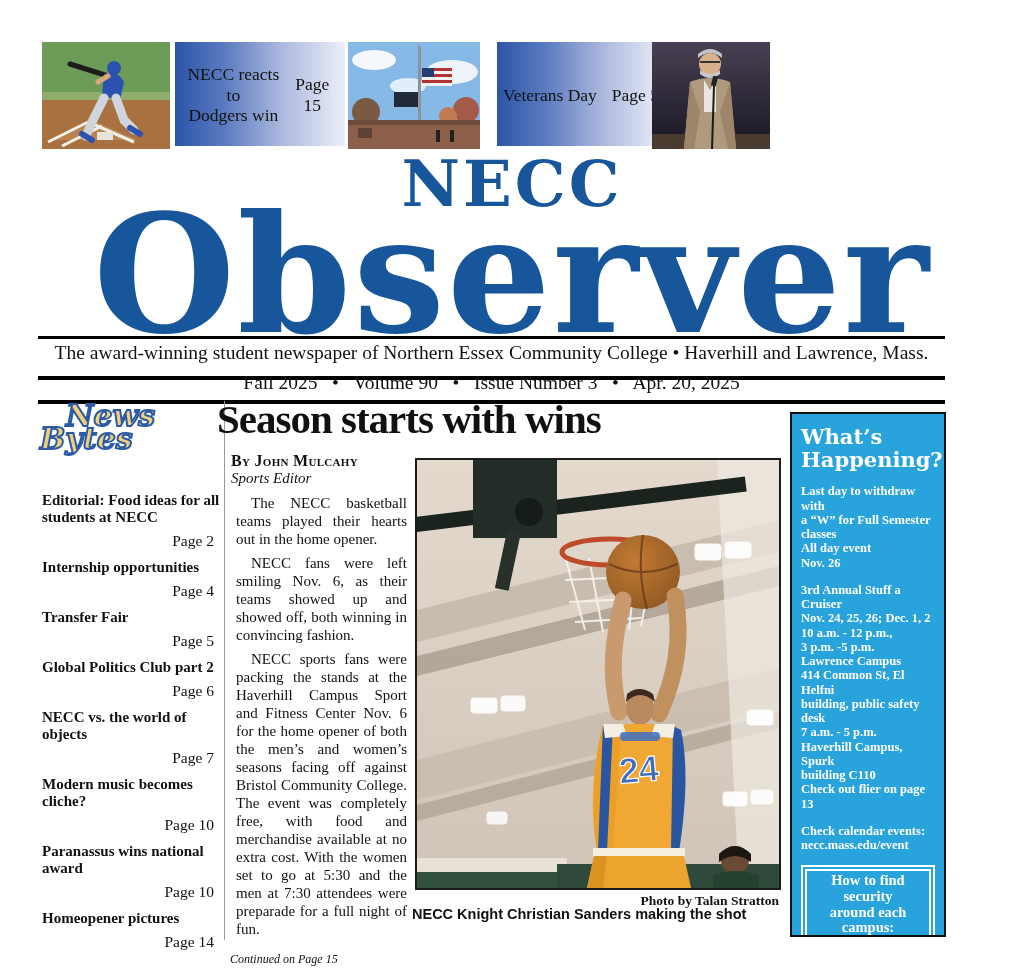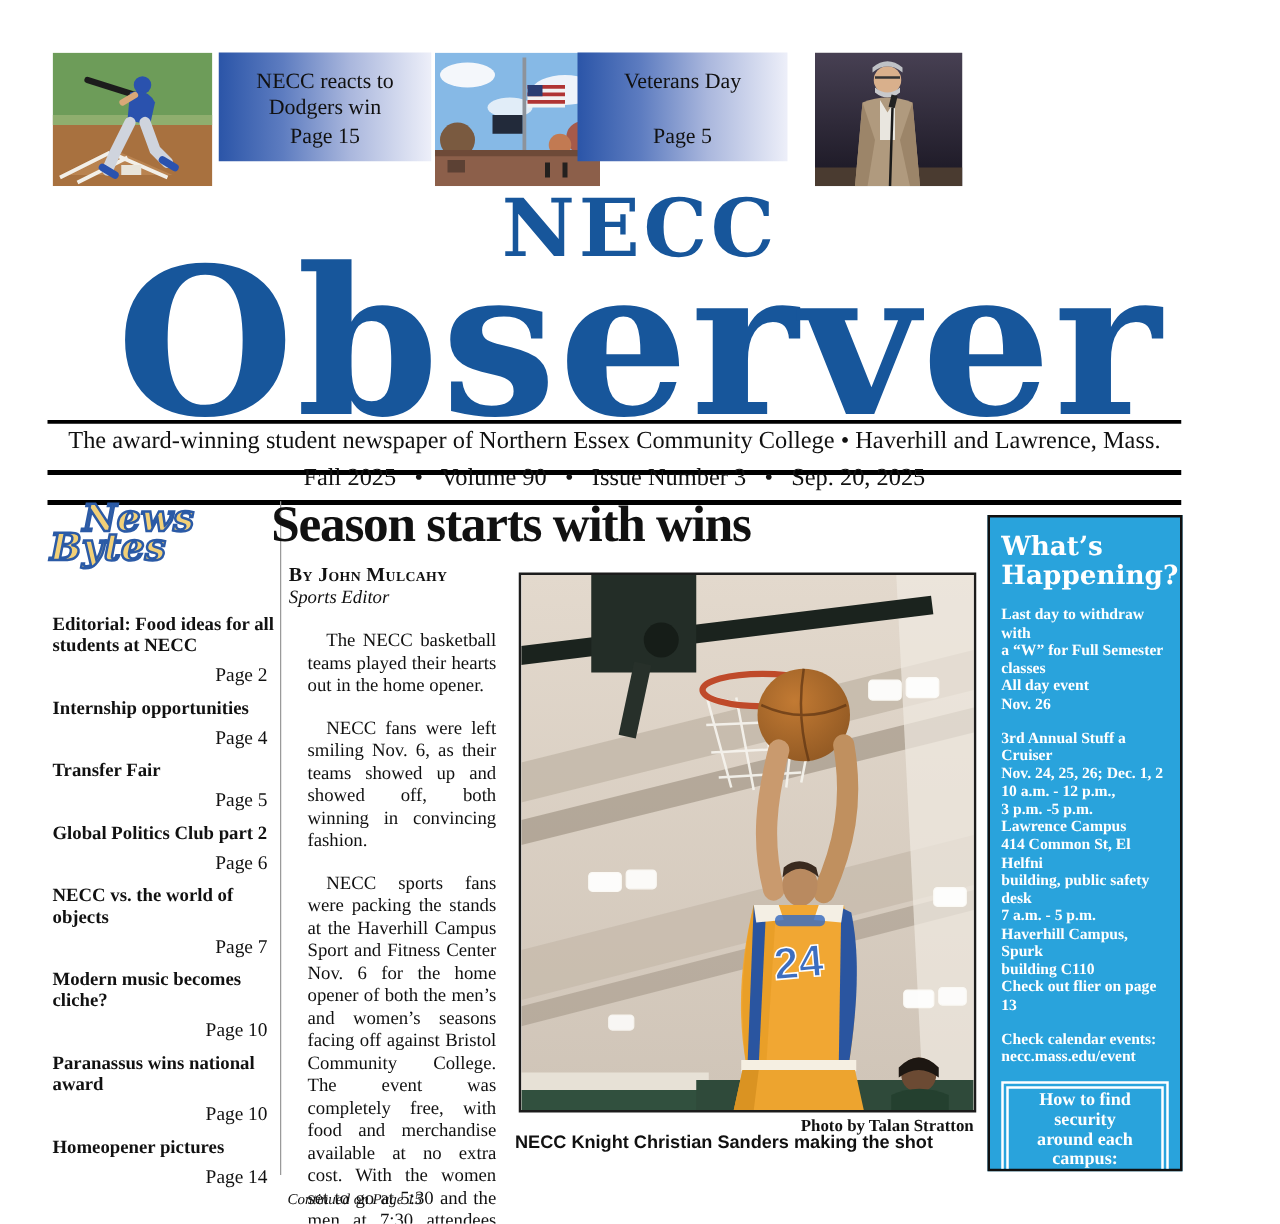--- a/index.html
+++ b/index.html
@@ -8,23 +8,23 @@
     --happening-blue:#29a3dc;
     --newsbytes-gold:#f2d077;
     --newsbytes-outline:#2b5aa6;
   }
   html,body{margin:0;padding:0;background:#fff;}
   .page{position:relative;width:1024px;height:979px;background:#fff;overflow:hidden;
         font-family:"Liberation Serif",serif;color:#111;}
   .pre{white-space:pre-line;}
 
   
-  .tz{position:absolute;top:42px;height:87px;box-sizing:border-box;
+  .tz{position:absolute;top:42px;height:104px;box-sizing:border-box;
       background:linear-gradient(90deg,var(--teaser-blue) 0%,#5d7cc0 30%,#aab7dd 62%,#edeff9 100%);
-      display:flex;flex-direction:column;justify-content:space-between;align-items:center;
+      display:flex;flex-direction:row;justify-content:space-between;align-items:center;
       padding:12px 6px 10px;text-align:center;}
   .tz .t1{font-size:17.5px;line-height:1.18;}
   .tz .t2{font-size:17.5px;}
   .ph{position:absolute;top:42px;height:107px;overflow:hidden;}
   .ph svg{display:block;}
 
   
   .m-top{position:absolute;top:152px;left:0;width:1024px;text-align:center;
          font-family:"DejaVu Serif",serif;font-weight:700;font-size:64px;line-height:1;
          color:var(--masthead-blue);letter-spacing:3px;}
@@ -52,21 +52,21 @@
   .nb-page{text-align:right;font-size:15.5px;line-height:18px;margin:6px 6px 9px 0;}
 
   
   .headline{position:absolute;left:217px;top:399px;width:550px;text-align:left;
             font-weight:700;font-size:41px;line-height:1;letter-spacing:-1px;}
   .byline{position:absolute;left:231px;top:452px;font-weight:700;font-size:16px;
           font-variant:small-caps;letter-spacing:.3px;}
   .byrole{position:absolute;left:231px;top:470px;font-style:italic;font-size:15px;}
   .body-col{position:absolute;left:230px;top:488px;width:183px;
             font-size:15px;line-height:1.2;text-align:justify;}
-  .body-col p{margin:16px;text-indent:15px;}
+  .body-col p{margin:6px;text-indent:15px;}
   .continued{position:absolute;left:230px;top:920px;width:183px;text-align:left;
              font-style:italic;font-size:12px;margin-top:32px;}
   .mainphoto{position:absolute;left:415px;top:458px;width:362px;height:428px;
              border:2px solid #1c1c1c;overflow:hidden;}
   .credit{position:absolute;left:415px;top:893px;width:364px;text-align:right;
           font-weight:700;font-size:13.5px;}
   .caption{position:absolute;left:412px;top:906px;width:420px;
            font-family:"Liberation Sans",sans-serif;font-weight:700;font-size:14.5px;}
 
   
@@ -127,21 +127,21 @@
       <circle cx="118" cy="68" r="13" fill="#a65a4a"></circle>
       <circle cx="100" cy="74" r="9" fill="#c27a52"></circle>
       <rect y="78" width="132" height="29" fill="#8c5f4a"></rect>
       <rect y="78" width="132" height="5" fill="#6e4a38"></rect>
       <rect x="10" y="86" width="14" height="10" fill="#5c4134"></rect>
       <rect x="88" y="88" width="4" height="12" fill="#23201e"></rect>
       <rect x="102" y="88" width="4" height="12" fill="#23201e"></rect>
     </svg>
   </div>
 
-  <div class="tz" style="left:462px;width:168px;">
+  <div class="tz" style="left:497px;width:168px;">
     <div class="t1">Veterans Day</div>
     <div class="t2">Page 5</div>
   </div>
 
   <div class="ph" style="left:652px;width:118px;">
     <svg width="118" height="107" viewBox="0 0 118 107">
       <rect width="118" height="107" fill="#2e2836"></rect>
       <rect width="118" height="107" fill="url(#cg)" opacity=".9"></rect>
       <defs>
         <linearGradient id="cg" x1="0" y1="0" x2="0" y2="1">
@@ -160,21 +160,21 @@
       <path d="M78 40 L68 70 L76 107 L84 107 Z" fill="#9c8569"></path>
       <rect x="60" y="34" width="5" height="10" fill="#222" transform="rotate(14 62 39)"></rect>
       <line x1="62" y1="44" x2="60" y2="107" stroke="#1a1a1a" stroke-width="2"></line>
     </svg>
   </div>
 
 
   <div class="m-top">NECC</div>
   <div class="m-main">Observer</div>
   <div class="tagline">The award-winning student newspaper of Northern Essex Community College • Haverhill and Lawrence, Mass.</div>
-  <div class="issueline">Fall 2025   •   Volume 90   •   Issue Number 3   •   Sep. 20, 2025</div>
+  <div class="issueline">Fall 2025   •   Volume 90   •   Issue Number 3   •   Apr. 20, 2025</div>
 
   <div class="vline"></div>
 
   <div class="nb-logo">
     <div class="l1">News</div>
     <div class="l2">Bytes</div>
   </div>
 
   <div class="nb-list">
     <div class="nb-item">

